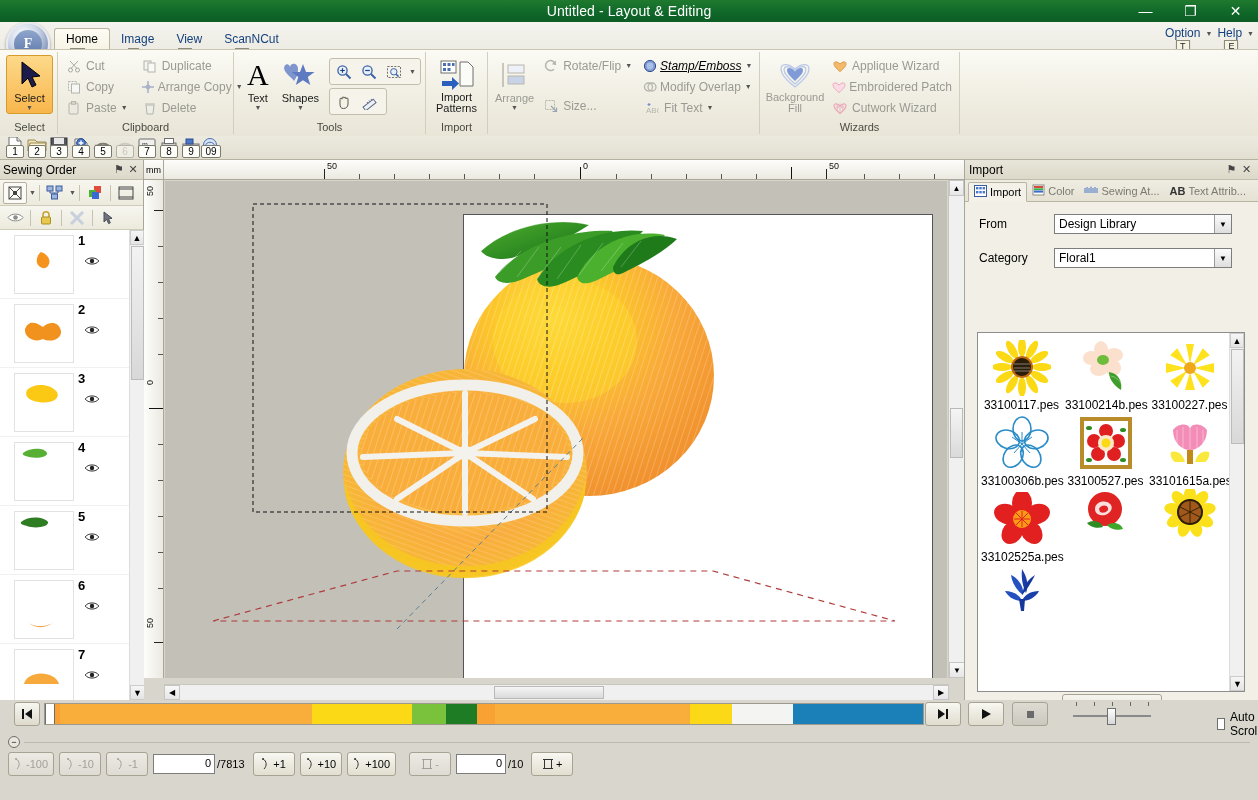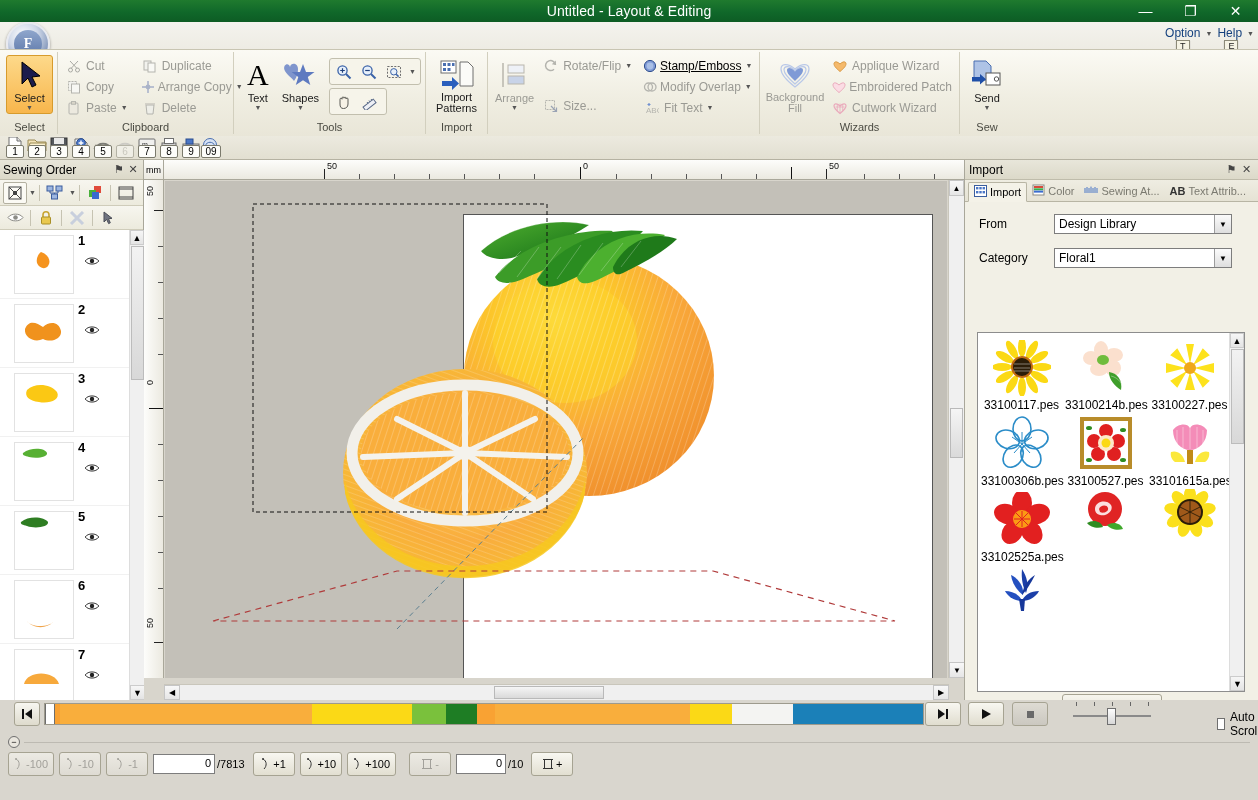--- a/index.html
+++ b/index.html
@@ -210,20 +210,38 @@
       <div class="close">✕</div>
     </div>
   </div>
 
   <div class="ribbon-area">
 
     <div class="orb">
       <div class="inner">F</div>
     </div>
 
+    <div class="tabs">
+      <div class="tab active">
+        <span>Home</span>
+        <span class="keytip" style="left:15px;top:19px;">H</span>
+      </div>
+      <div class="tab">
+        <span>Image</span>
+        <span class="keytip" style="left:18px;top:19px;">I</span>
+      </div>
+      <div class="tab">
+        <span>View</span>
+        <span class="keytip" style="left:13px;top:19px;">V</span>
+      </div>
+      <div class="tab">
+        <span>ScanNCut</span>
+        <span class="keytip" style="left:22px;top:19px;">S</span>
+      </div>
+    </div>
 
     <div class="optionbar">
       <div class="oi">
         <span>Option</span>
         <span class="keytip" style="left:16px;top:14px;">T</span>
       </div>
       <span style="font-size:7px;color:#555;">▼</span>
       <div class="oi">
         <span>Help</span>
         <span class="keytip" style="left:12px;top:14px;">E</span>
@@ -448,21 +466,21 @@
             </div>
           </div>
           <div class="smallcol" style="width:116px;">
             <div class="smallbtn">
               <span class="ic">
                 <svg width="14" height="14" viewBox="0 0 14 14">
                     <circle cx="7" cy="7" r="5.6" fill="#7f9ad6" stroke="#31508e"></circle>
                     <circle cx="7" cy="7" r="3.4" fill="#a9bfe6"></circle>
                   </svg>
               </span>
-              <span class="lb" style="text-decoration:underline;">Stamp/Emboss</span>
+              <span class="lb" style="text-decoration:underline;font-style:italic;">Stamp/Emboss</span>
               <span class="car">▼</span>
             </div>
             <div class="smallbtn dis">
               <span class="ic">
                 <svg width="14" height="14" viewBox="0 0 14 14">
                     <circle cx="5.5" cy="7" r="4" fill="none" stroke="#b4b4ae" stroke-width="1.3"></circle>
                     <circle cx="9" cy="7" r="4" fill="none" stroke="#b4b4ae" stroke-width="1.3"></circle>
                   </svg>
               </span>
               <span class="lb">Modify Overlap</span>
@@ -521,37 +539,20 @@
                     <path d="M2.5 6 H11.5 M4.3 3.6 V10.3 M7 2.6 V12 M9.7 3.6 V10.3" stroke="#eaa9bb" stroke-width=".8"></path>
                   </svg>
               </span>
               <span class="lb">Cutwork Wizard</span>
             </div>
           </div>
         </div>
         <div class="glabel">Wizards</div>
       </div>
 
-      <div class="rgroup" style="width:54px;border-right:none;">
-        <div class="gbody">
-          <div class="bigbtn" style="width:48px;">
-            <div class="ic">
-              <svg width="34" height="30" viewBox="0 0 34 30">
-                <path d="M4 1 h12 l5 5 v14 h-17 z" fill="#aec3e6" stroke="#4a6fb0"></path>
-                <rect x="16" y="13" width="14" height="12" fill="#fff" stroke="#555"></rect>
-                <circle cx="26.5" cy="19" r="2.2" fill="none" stroke="#555"></circle>
-                <path d="M2 17 h8 v-3 l6 5.2 -6 5.2 v-3 H2 Z" fill="#1f4fa8"></path>
-              </svg>
-            </div>
-            <div class="lb">Send</div>
-            <div class="arrow">▼</div>
-          </div>
-        </div>
-        <div class="glabel">Sew</div>
-      </div>
 
     </div>
   </div>
 
   <div class="qrow">
     <div class="qitem" style="left:4px;">
       <svg width="22" height="16" viewBox="0 0 22 16">
           <path d="M5 0 h8 l4 4 v11 h-12 z" fill="#fff" stroke="#6f6f6f"></path>
           <path d="M13 0 v4 h4" fill="#e3e3e3" stroke="#6f6f6f"></path>
         </svg>

